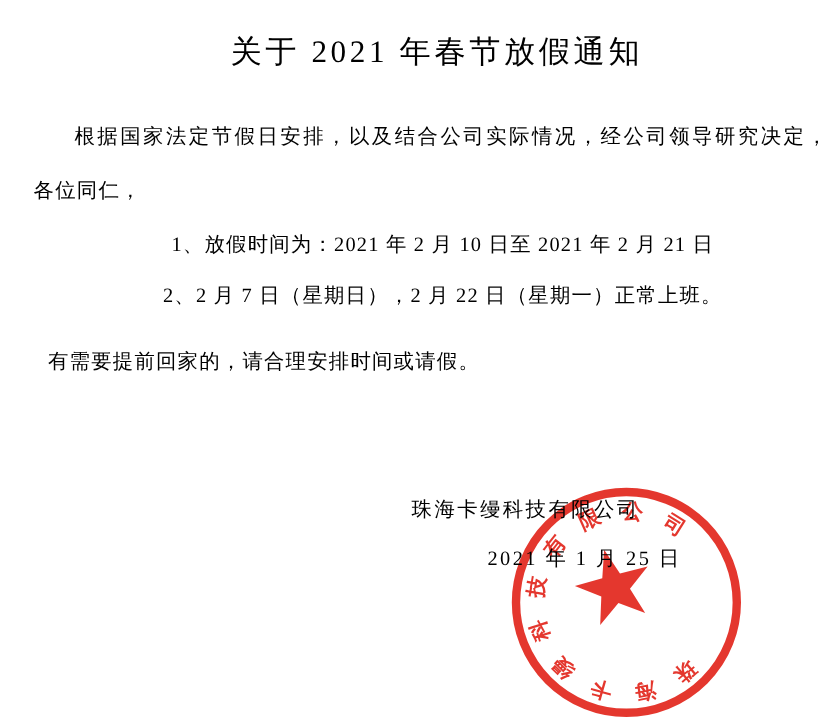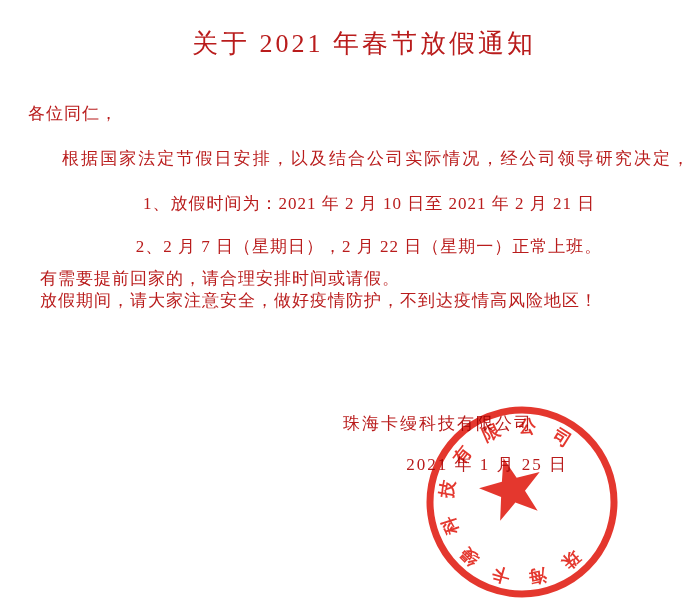--- a/index.html
+++ b/index.html
@@ -7,21 +7,21 @@
     padding: 0;
     background: #ffffff;
   }
   .page {
     position: relative;
     width: 698px;
     height: 605px;
     background: #ffffff;
     overflow: hidden;
     font-family: "Liberation Serif", "DejaVu Serif", serif;
-    color: #b91c1c;
+    color: #000000;
   }
   .doc-title {
     padding-top: 26px;
     padding-left: 30px;
     text-align: center;
     font-size: 26px;
     line-height: 36px;
     letter-spacing: 3px;
     white-space: nowrap;
   }
@@ -36,22 +36,22 @@
   .l-flush   { margin-left: 0; }
   .l-justify {
     text-indent: 34px;
     text-align: justify;
     text-align-last: justify;
   }
   .l-item { margin-left: 20px; text-align: center; }
   .l-hang { margin-left: 12px; }
   .mb-a { margin-bottom: 23px; }
   .mb-b { margin-bottom: 21px; }
-  .mb-c { margin-bottom: 10px; }
-  .mb-d { }
+  .mb-c { margin-bottom: 33px; }
+  .mb-d { margin-bottom: 18px; }
   .signature {
     font-size: 17px;
     letter-spacing: 2px;
   }
   .sig-company {
     margin-top: 101px;
     text-align: right;
     padding-right: 165px;
     line-height: 22px;
   }
@@ -87,26 +87,25 @@
   }
 </style>
 </head>
 <body>
 
 <div class="page">
 
   <div class="doc-title">关于 2021 年春节放假通知</div>
 
   <div class="body-text">
+    <div class="line l-justify mb-a">根据国家法定节假日安排，以及结合公司实际情况，经公司领导研究决定，</div>
     <div class="line l-flush mb-a">各位同仁，</div>
-    <div class="line l-justify mb-a">根据国家法定节假日安排，以及结合公司实际情况，经公司领导研究决定，</div>
     <div class="line l-item mb-b">1、放假时间为：2021 年 2 月 10 日至 2021 年 2 月 21 日</div>
     <div class="line l-item mb-c">2、2 月 7 日（星期日），2 月 22 日（星期一）正常上班。</div>
     <div class="line l-hang mb-d">有需要提前回家的，请合理安排时间或请假。</div>
-    <div class="line l-hang">放假期间，请大家注意安全，做好疫情防护，不到达疫情高风险地区！</div>
   </div>
 
   <div class="signature">
     <div class="sig-company">珠海卡缦科技有限公司</div>
     <div class="sig-date">2021 年 1 月 25 日</div>
   </div>
 
   <svg class="seal" viewBox="0 0 216 216" aria-hidden="true">
     <circle class="seal-ring" cx="108" cy="108" r="92"></circle>
     <polygon class="seal-star" transform="translate(98,96) rotate(-15)" points="0,-33 7.64,-10.52 31.38,-10.20 12.36,4.02 19.40,26.70 0,13 -19.40,26.70 -12.36,4.02 -31.38,-10.20 -7.64,-10.52"></polygon>

